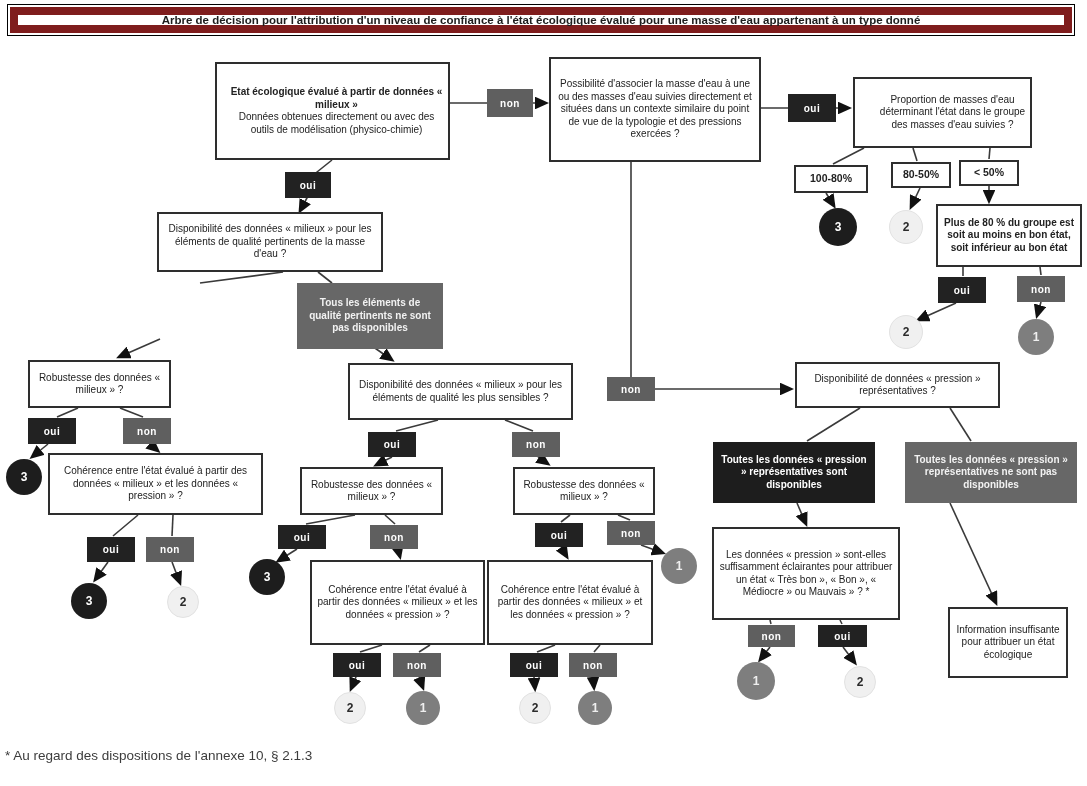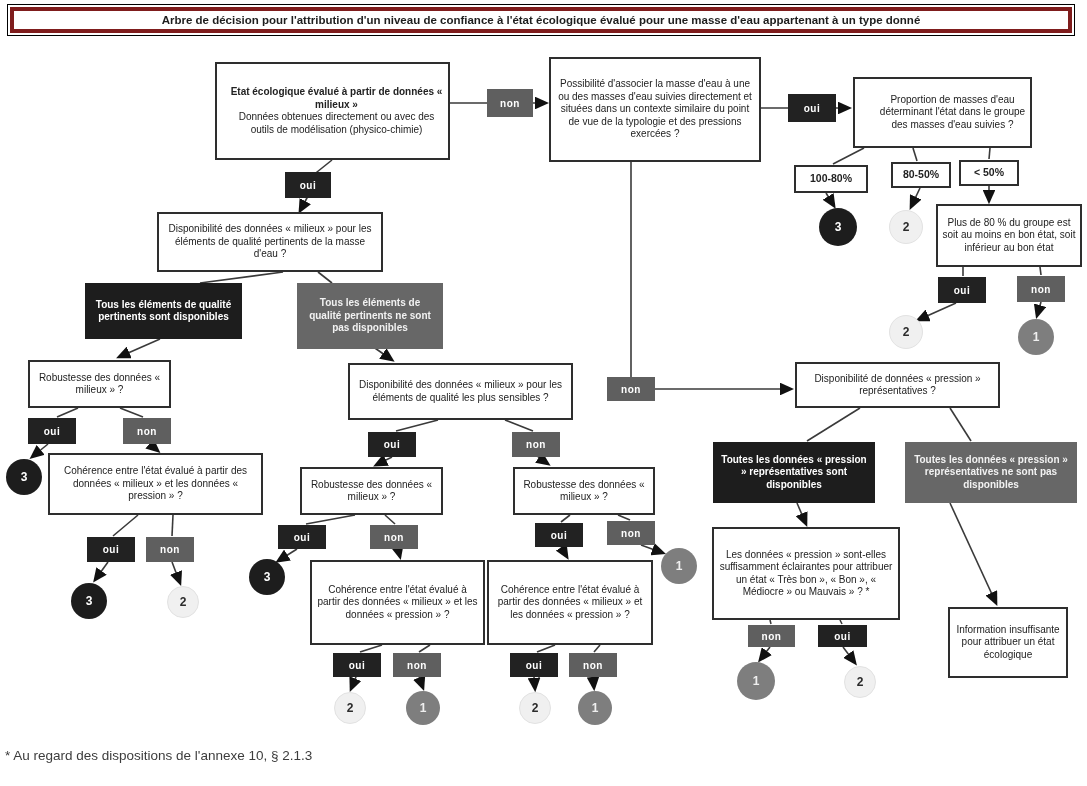--- a/index.html
+++ b/index.html
@@ -25,21 +25,21 @@
   .lbl-gray{background:#5f5f5f;}
   .circle{
     position:absolute;z-index:3;border-radius:50%;display:flex;align-items:center;
     justify-content:center;font-size:12px;font-weight:bold;box-sizing:border-box;
   }
   .c-black{background:#1d1d1d;color:#fff;}
   .c-light{background:#f0f0f0;color:#2b2b2b;border:1px solid #e2e2e2;}
   .c-mid{background:#7e7e7e;color:#efefef;}
   .title-box{
     position:absolute;left:10px;top:7px;width:1062px;height:26px;z-index:2;
-    border:4px solid #7f1d1d;outline:1px solid #000;outline-offset:2px;background:#fff;
+    border:8px solid #7f1d1d;outline:1px solid #000;outline-offset:2px;background:#fff;
     display:flex;align-items:center;justify-content:center;text-align:center;
     font-size:11.5px;font-weight:bold;box-sizing:border-box;
   }
   .footnote{
     position:absolute;left:5px;top:748px;width:640px;z-index:2;
     font-size:13.5px;color:#3c3c3c;text-align:left;
   }
 </style>
 </head>
 <body>
@@ -144,29 +144,28 @@
   <div class="lbl lbl-gray" style="left:487px;top:89px;width:46px;height:28px;">non</div>
   <div class="box" style="left:549px;top:57px;width:212px;height:105px;">Possibilité d'associer la masse d'eau à une ou des masses d'eau suivies directement et situées dans un contexte similaire du point de vue de la typologie et des pressions exercées ?</div>
   <div class="lbl lbl-dark" style="left:788px;top:94px;width:48px;height:28px;">oui</div>
   <div class="box" style="left:853px;top:77px;width:179px;height:71px;padding-left:24px;">Proportion de masses d'eau déterminant l'état dans le groupe des masses d'eau suivies ?</div>
 
   <div class="box pct" style="left:794px;top:165px;width:74px;height:28px;">100-80%</div>
   <div class="box pct" style="left:891px;top:162px;width:60px;height:26px;">80-50%</div>
   <div class="box pct" style="left:959px;top:160px;width:60px;height:26px;">&lt; 50%</div>
   <div class="circle c-black" style="left:819px;top:208px;width:38px;height:38px;">3</div>
   <div class="circle c-light" style="left:889px;top:210px;width:34px;height:34px;">2</div>
-  <div class="box" style="left:936px;top:204px;width:146px;height:63px;">Plus de 80 % du groupe est soit au moins en bon état, soit inférieur au bon état</div>
+  <div class="box" style="left:936px;top:204px;width:146px;height:63px;font-weight:bold;">Plus de 80 % du groupe est soit au moins en bon état, soit inférieur au bon état</div>
   <div class="lbl lbl-dark" style="left:938px;top:277px;width:48px;height:26px;">oui</div>
   <div class="lbl lbl-gray" style="left:1017px;top:276px;width:48px;height:26px;">non</div>
   <div class="circle c-light" style="left:889px;top:315px;width:34px;height:34px;">2</div>
   <div class="circle c-mid" style="left:1018px;top:319px;width:36px;height:36px;">1</div>
 
   <div class="lbl lbl-dark" style="left:285px;top:172px;width:46px;height:26px;">oui</div>
   <div class="box" style="left:157px;top:212px;width:226px;height:60px;">Disponibilité des données « milieux » pour les éléments de qualité pertinents de la masse d'eau ?</div>
-  <div class="box box-dark" style="left:85px;top:283px;width:157px;height:56px;">Tous les éléments de qualité pertinents sont disponibles</div>
   <div class="box box-gray" style="left:287px;top:283px;width:146px;height:66px;margin-left:10px;">Tous les éléments de qualité pertinents ne sont pas disponibles</div>
 
   <div class="box" style="left:28px;top:360px;width:143px;height:48px;">Robustesse des données « milieux » ?</div>
   <div class="lbl lbl-dark" style="left:28px;top:418px;width:48px;height:26px;">oui</div>
   <div class="lbl lbl-gray" style="left:123px;top:418px;width:48px;height:26px;">non</div>
   <div class="circle c-black" style="left:6px;top:459px;width:36px;height:36px;">3</div>
   <div class="box" style="left:48px;top:453px;width:215px;height:62px;">Cohérence entre l'état évalué à partir des données « milieux » et les données « pression » ?</div>
   <div class="lbl lbl-dark" style="left:87px;top:537px;width:48px;height:25px;">oui</div>
   <div class="lbl lbl-gray" style="left:146px;top:537px;width:48px;height:25px;">non</div>
   <div class="circle c-black" style="left:71px;top:583px;width:36px;height:36px;">3</div>

